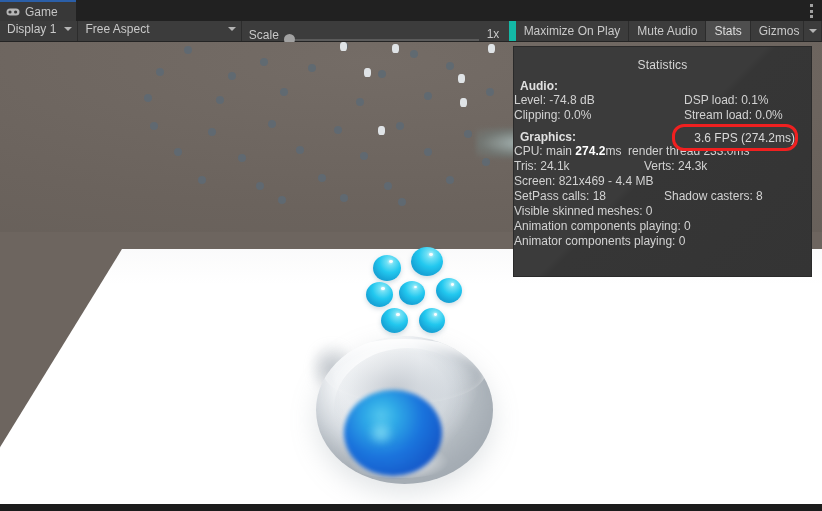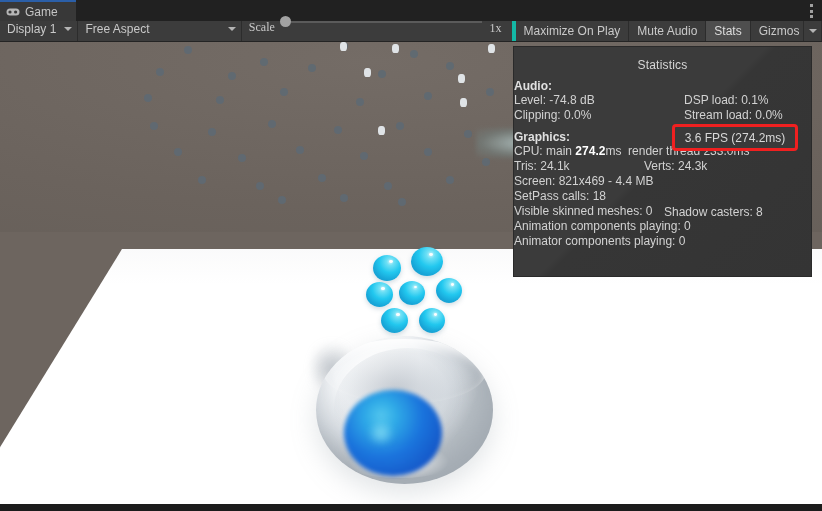--- a/index.html
+++ b/index.html
@@ -67,25 +67,25 @@
     width: 0; height: 0;
     border-left: 4px solid transparent;
     border-right: 4px solid transparent;
     border-top: 4px solid #b4b4b4;
     margin-left: 8px;
   }
   #display-dd { width: 80px; }
   #aspect-dd  { width: 167px; }
 
   .tb-scale {
-    display: flex; align-items: flex-start;
+    display: flex; align-items: flex-end;
     height: 100%;
     padding: 0 0 0 7px;
-    border-right: 4px solid #14b8a6;
-    width: 280px; box-sizing: border-box; font-family: Liberation Serif, serif;
+    border-right: 7px solid #14b8a6;
+    width: 280px; box-sizing: border-box;
   }
   .tb-scale .lbl { line-height: 1; margin-right: 6px; color: #c9c9c9; }
   .slider-track {
     position: relative;
     flex: 1; height: 2px; background: #5b5b5b;
     margin-right: 8px;
   }
   .slider-knob {
     position: absolute; left: -1px; top: -5px;
     width: 11px; height: 11px; border-radius: 50%;
@@ -243,47 +243,47 @@
   }
   .stats-title {
     text-align: center;
     color: #d6d6d6;
     font-size: 12px;
     padding-top: 11px;
     letter-spacing: .2px;
   }
   .stats-section {
     font-weight: bold; color: #e0e0e0;
-    padding-left: 0;
+    padding-left: 6px;
     margin-top: 7px;
     font-size: 12px;
   }
   .stats-row {
     position: relative;
     padding-left: 0;
     line-height: 15px;
     white-space: nowrap;
   }
   .stats-row .col2 {
     position: absolute; left: 170px; top: 0;
   }
   .stats-row .col2c { position: absolute; left: 130px; top: 0; }
   .stats-row .col2d { position: absolute; left: 115px; top: 0; }
-  .stats-row .col2e { position: absolute; left: 150px; top: 16px; }
+  .stats-row .col2e { position: absolute; left: 150px; top: 0; }
   .b { font-weight: bold; color: #ffffff; }
 
   
   .fps-box {
     position: absolute; left: 672px; top: 124px;
     width: 126px; height: 27px;
     border: 3px solid #f02020;
-    border-radius: 4px;
+    border-radius: 12px;
     box-sizing: border-box;
     background: #3a3a3a;
-    display: flex; align-items: center; justify-content: center;
+    display: flex; align-items: center; justify-content: flex-end;
   }
   .fps-text { font-size: 12px; color: #d8d8d8; line-height: 1; }
 </style>
 </head>
 <body>
 
 <div id="app">
 
   <div class="tabstrip">
     <div class="tab">

